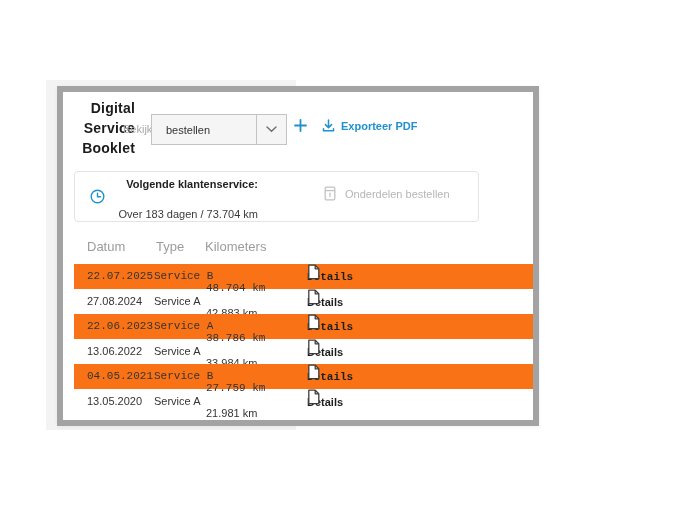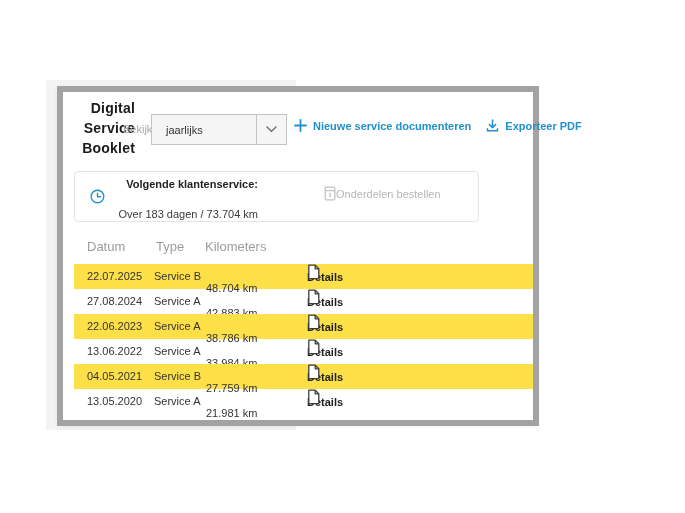--- a/index.html
+++ b/index.html
@@ -28,64 +28,63 @@
                  font-size:11px; font-weight:bold; color:#2191ce; }
 
   
   .next-box { position:absolute; left:11px; top:79px; width:405px; height:51px;
               border:1px solid #e4e4e4; border-radius:4px; background:#fff; }
   .clock { position:absolute; left:15px; top:17px; }
   .next-text { position:absolute; left:33px; top:6px; width:150px; }
   .next-heading { font-size:11px; font-weight:bold; color:#222; line-height:13px; }
   .next-due { font-size:11px; color:#3a3a3a; line-height:13px; margin-top:17px; }
   .order-parts { position:absolute; left:249px; top:14px; display:flex; align-items:center;
-                 cursor:pointer; }
+                 gap:9px; cursor:pointer; }
   .order-parts span { font-size:11px; color:#b6b6b6; }
 
   
   .thead { position:absolute; left:11px; top:147px; width:459px; height:18px; }
   .thead span { position:absolute; font-size:13px; color:#9c9c9c; }
   .th-date { left:13px; } .th-type { left:82px; } .th-km { left:131px; }
   .rows { position:absolute; left:11px; top:172px; width:459px; }
   .row { position:relative; height:25px; }
-  .row.stripe { background:#fde047; }
+  .row.stripe { background:#f97316;font-family:Liberation Mono, monospace; }
   .row span { position:absolute; top:0; line-height:25px; font-size:11px; color:#333; }
   .c-date { left:13px; } .c-type { left:80px; } .c-km { left:132px;margin-top:12px; }
   .details-btn { position:absolute; left:233px; top:0; height:25px; display:flex;
                  align-items:center; gap:9px; cursor:pointer; }
   .details-btn b { font-size:11px; color:#1d1d1d; }
   svg { display:block; }
 </style>
 </head>
 <body>
 
 <div class="backdrop"></div>
 
 <div class="card">
 
   <div class="title">Digital Service Booklet</div>
   <div class="view-label">Bekijk</div>
 
   <div class="dropdown">
-    <div class="dropdown-value">jaarlijks</div>
+    <div class="dropdown-value">bestellen</div>
     <div class="dropdown-caret">
       <svg width="11" height="7" viewBox="0 0 11 7">
         <path d="M1 1l4.5 4.3L10 1" fill="none" stroke="#6f6f6f" stroke-width="1.4" stroke-linecap="round"></path>
       </svg>
     </div>
   </div>
 
   <div class="actions">
     <div class="action-link">
       <span>
         <svg width="13" height="13" viewBox="0 0 13 13">
           <path d="M6.5 1v11M1 6.5h11" stroke="#2191ce" stroke-width="1.8" stroke-linecap="round"></path>
         </svg>
       </span>
-      <span>Nieuwe service documenteren</span>
     </div>
     <div class="action-link">
       <span>
         <svg width="13" height="13" viewBox="0 0 13 13">
           <path d="M6.5 1v7.2M3.4 5.6l3.1 3 3.1-3" fill="none" stroke="#2191ce" stroke-width="1.5" stroke-linecap="round" stroke-linejoin="round"></path>
           <path d="M1.5 9.8v2h10v-2" fill="none" stroke="#2191ce" stroke-width="1.5" stroke-linecap="round"></path>
         </svg>
       </span>
       <span>Exporteer PDF</span>
     </div>

